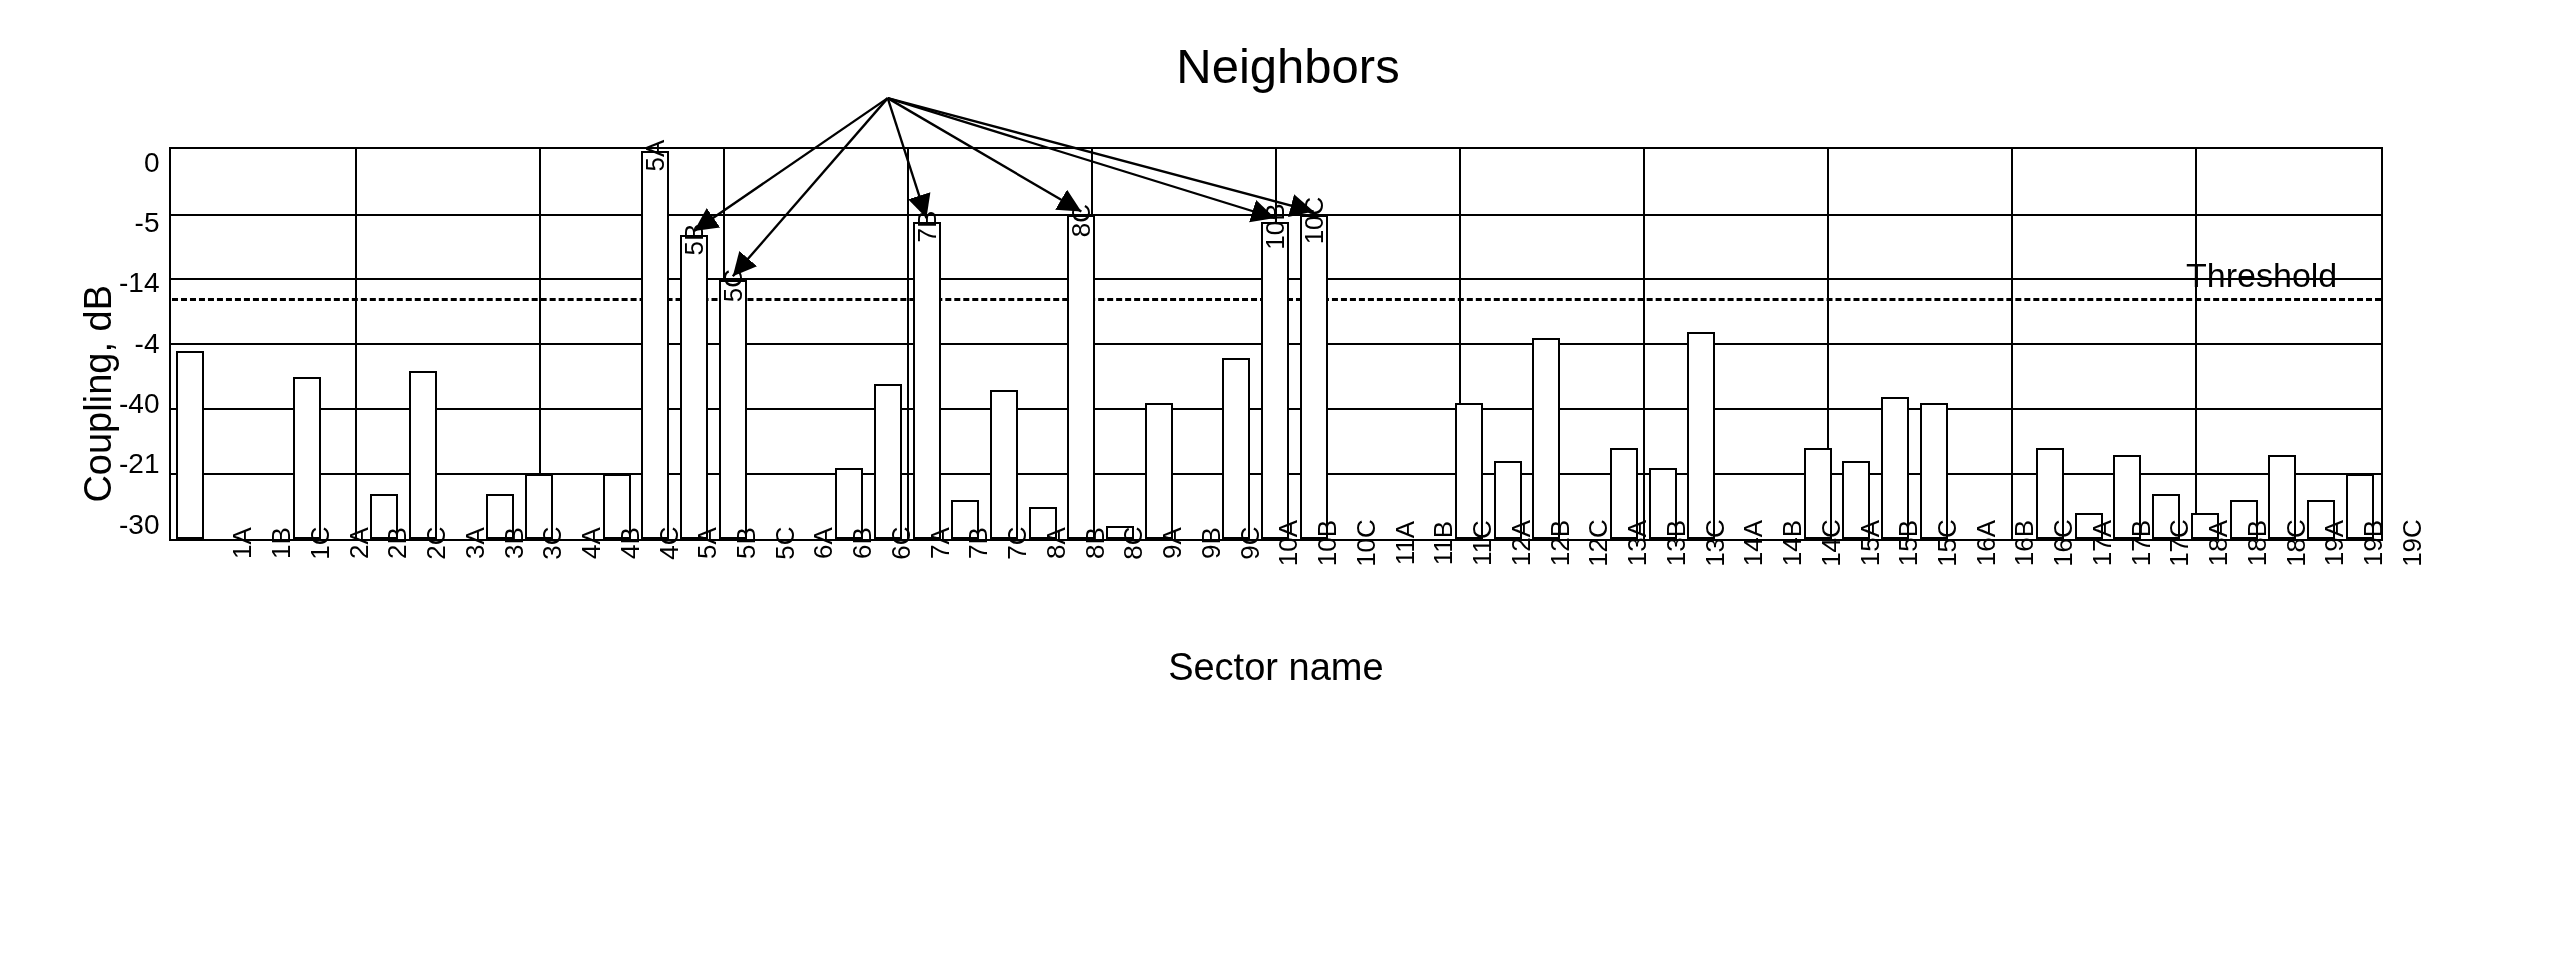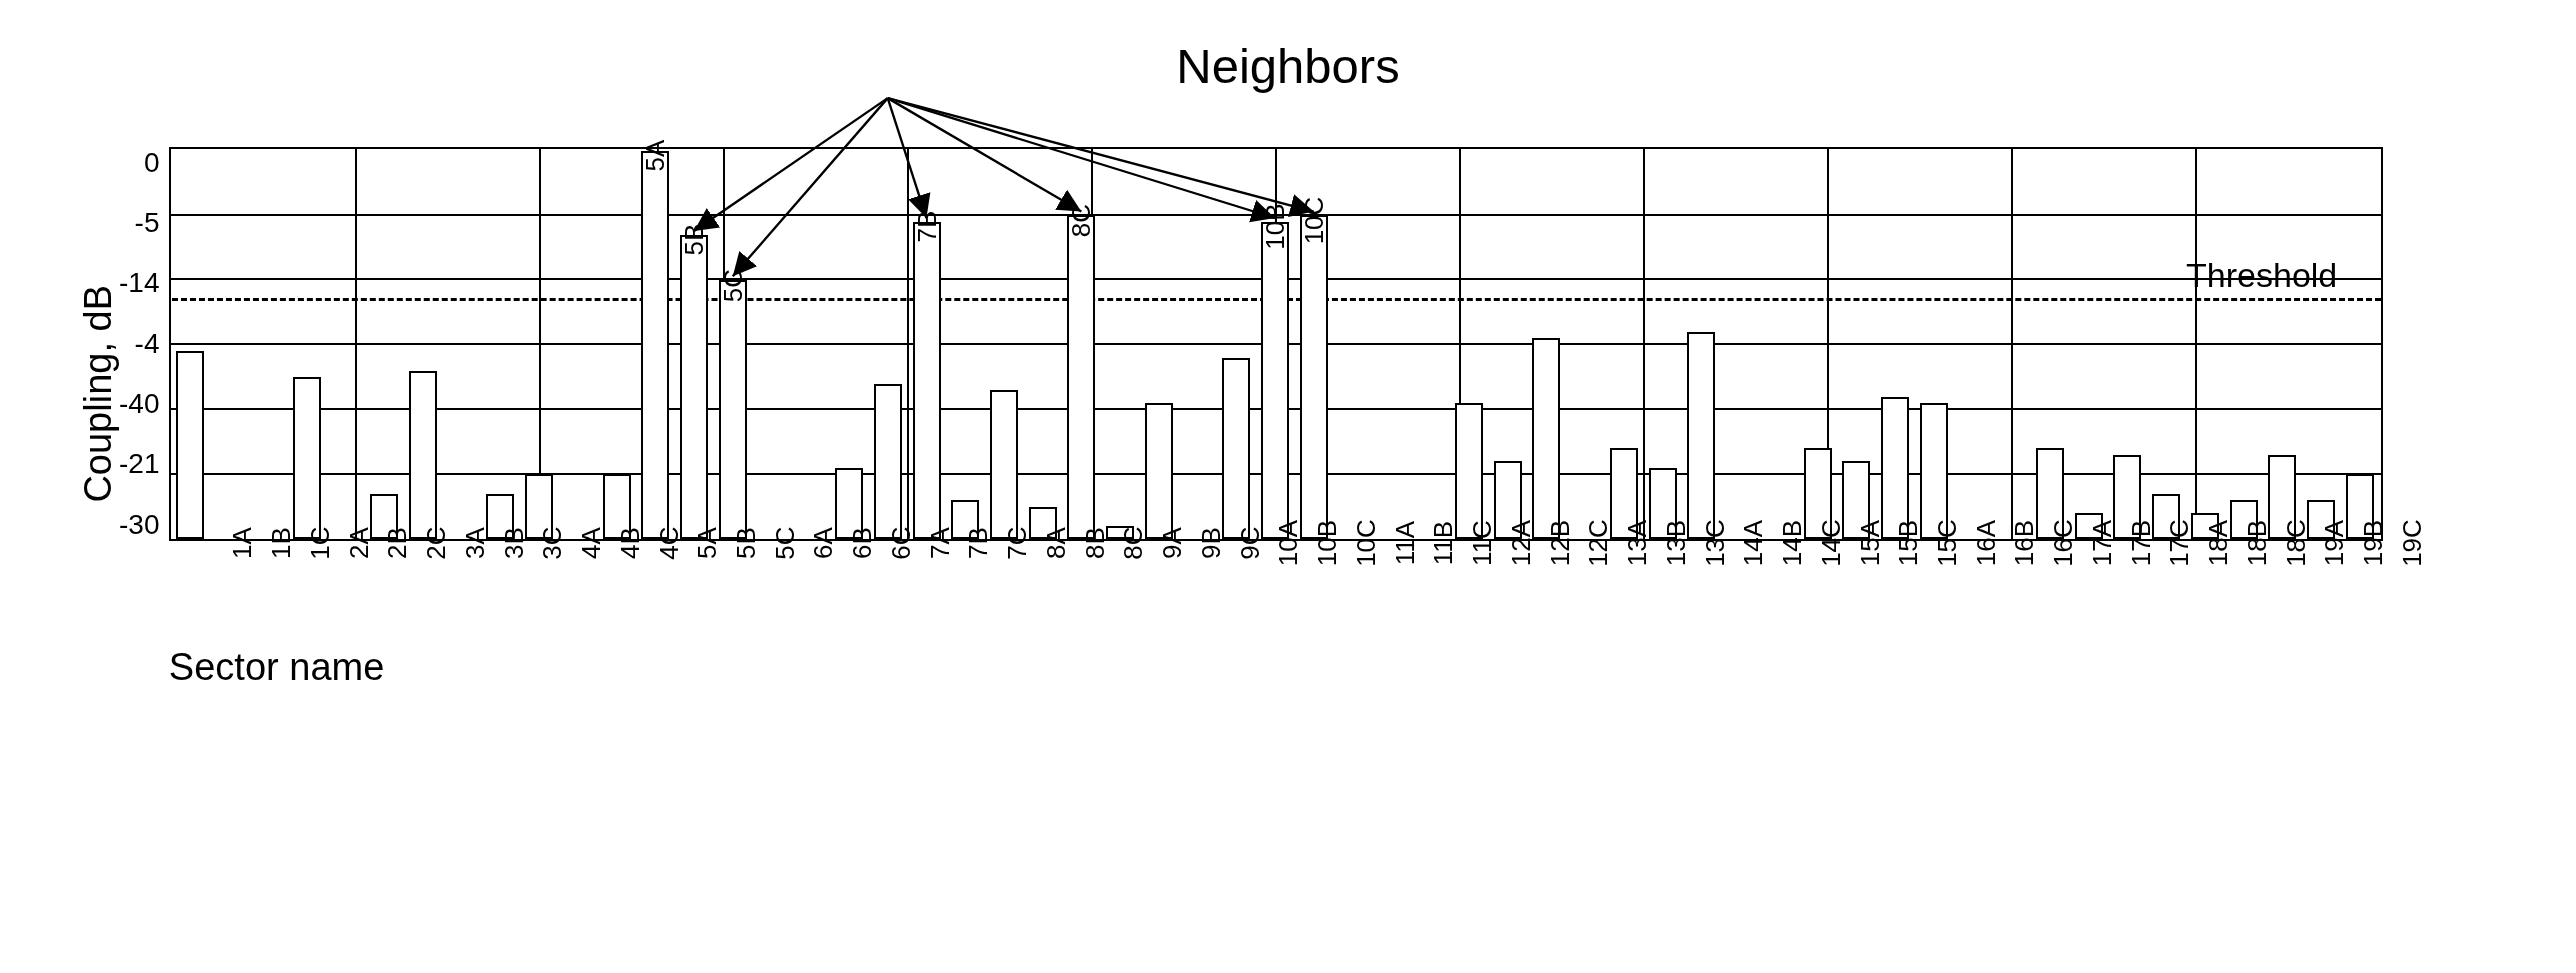--- a/index.html
+++ b/index.html
@@ -108,20 +108,21 @@
   .xtick {
     position:absolute;
     top:0;
     transform: translateX(-50%) rotate(-90deg);
     transform-origin: top center;
     font-size: 26px;
     white-space: nowrap;
     padding-top: 39px;
   }
   .xlabel {
+    text-align: center;
     font-size: 38px;
     margin-top: 9.4px;
   }
   .arrows {
     position:absolute;
     left:0; right:0;
     top:-49px;
     height:49px;
     overflow: visible;
   }

